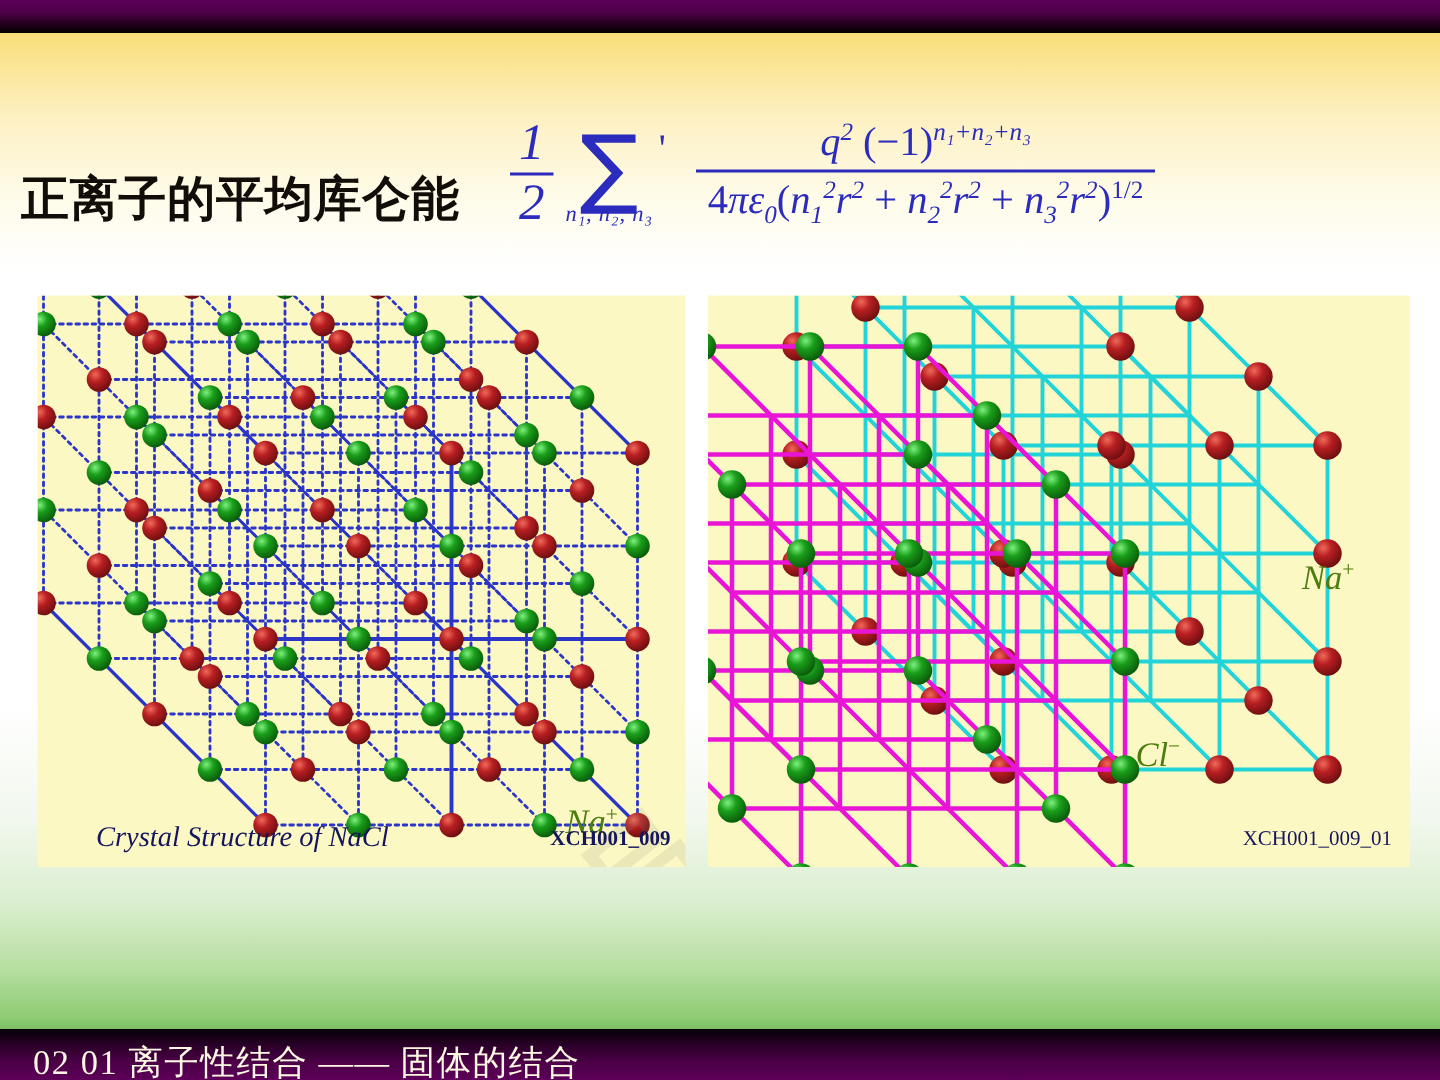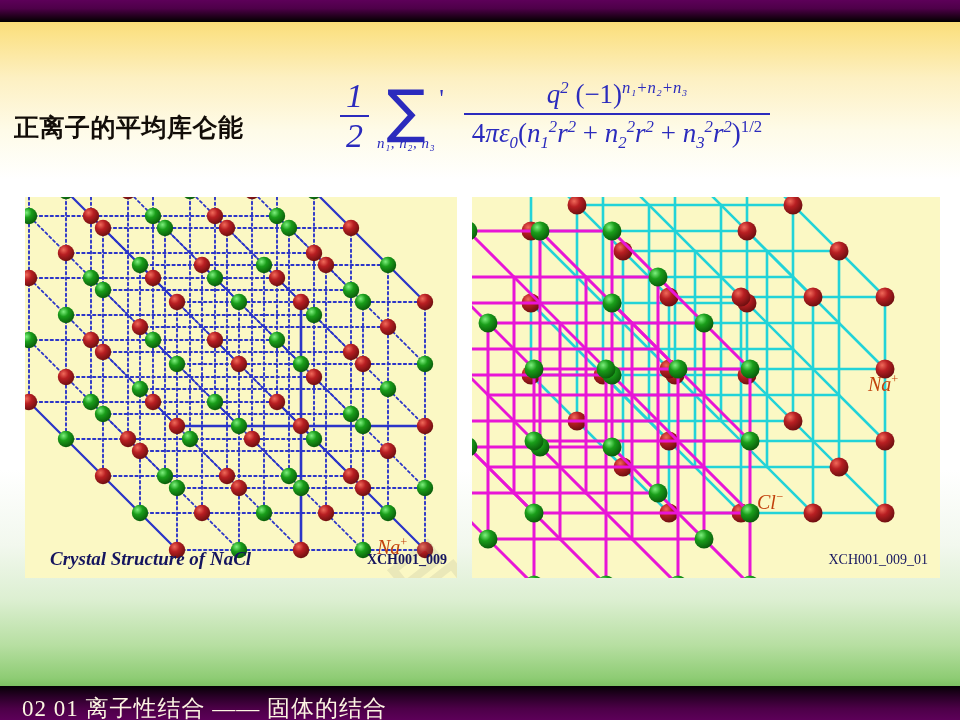--- a/index.html
+++ b/index.html
@@ -47,21 +47,21 @@
     white-space:nowrap;
   }
 
   
   #heading-row {
     position:absolute; left:0; top:30px; width:960px; height:150px;
   }
   #heading-cn {
     position:absolute; left:14px; top:81px;
     font-family:"DejaVu Sans", sans-serif;
-    font-size:25px; font-weight:bold; color:#120d08;
+    font-size:32px; font-weight:bold; color:#120d08;
     white-space:nowrap;
     letter-spacing:0.5px;
   }
 
   
   #formula {
     position:absolute; left:340px; top:48px;
     color:#2b2bbd;
     font-family:"Liberation Serif", serif;
     font-style:italic;
@@ -103,31 +103,31 @@
   }
   #panel-left  { left:25px;  top:197px; width:432px; height:381px; }
   #panel-right { left:472px; top:197px; width:468px; height:381px; }
 
   .panel-caption {
     position:absolute;
     font-family:"Liberation Serif", serif;
     color:#15155f;
   }
   #caption-left {
-    left:25px; bottom:8px; font-size:19px; font-style:italic; font-weight:bold;
+    left:39px; bottom:8px; font-size:19px; font-style:italic; font-weight:normal;
   }
   #code-left { right:10px; bottom:10px; font-size:14px;font-weight:bold; }
   #code-right { right:12px; bottom:10px; font-size:14px;margin-left:36px; }
 
   .ion-label {
     position:absolute;
     font-family:"Liberation Serif", serif;
     font-style:italic;
-    color:#c2410c;
-    font-size:20px;
+    color:#4d7c0f;
+    font-size:23px;
   }
 
   
   .wm {
     position:absolute;
     font-family:"DejaVu Sans", sans-serif;
     font-size:90px; font-weight:bold;
     color:rgba(150,150,130,0.16);
     transform:rotate(-38deg);
     white-space:nowrap;

